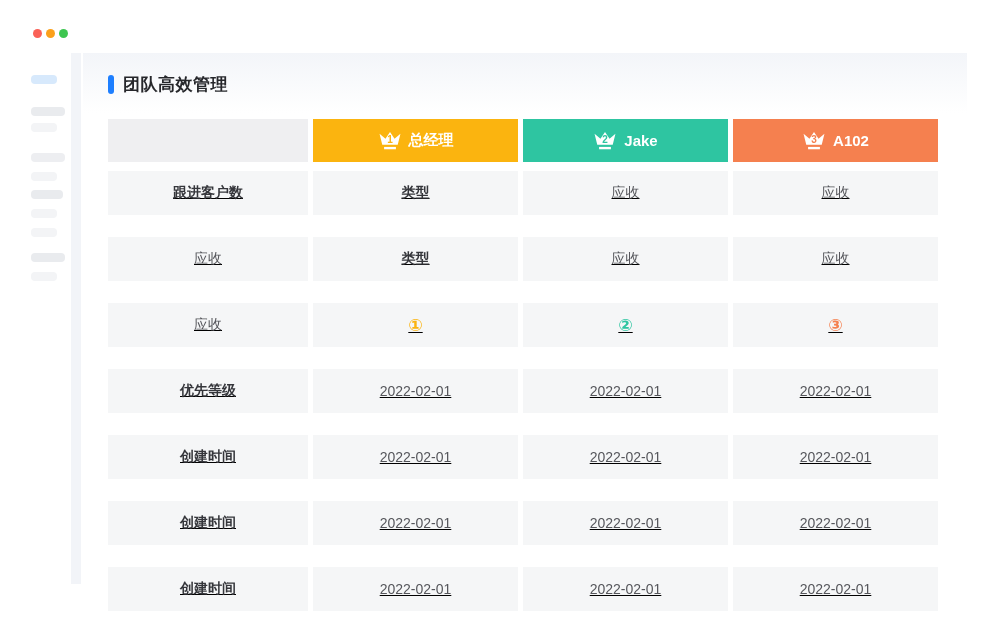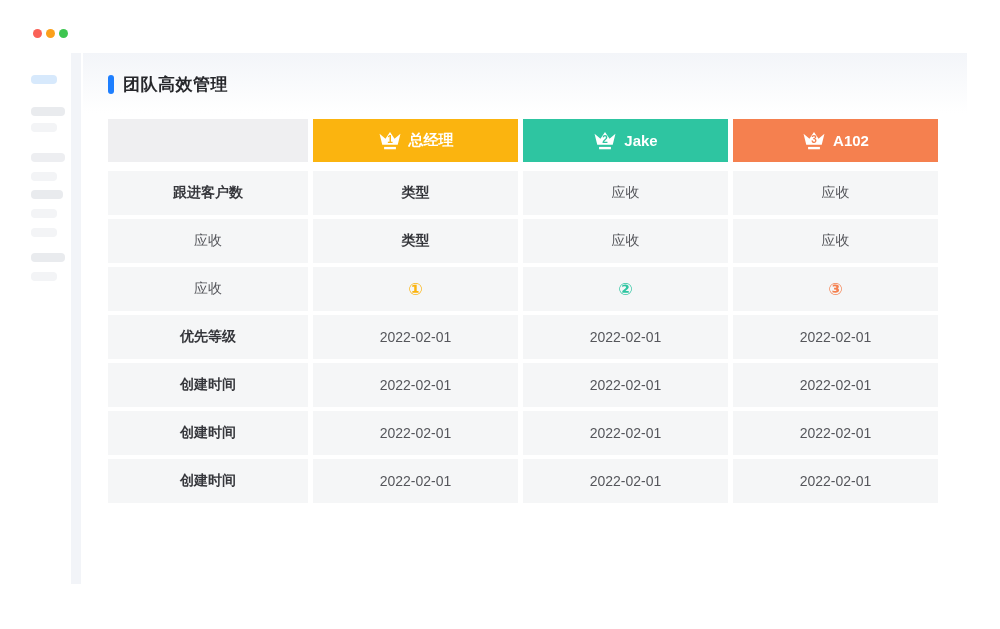--- a/index.html
+++ b/index.html
@@ -18,21 +18,21 @@
   .panel{
     position:absolute;left:83px;top:53px;width:884px;height:531px;
     background:linear-gradient(180deg,#F3F5F9 0px,#FFFFFF 60px);
   }
   .title-row{position:absolute;left:25px;top:20px;display:flex;align-items:center;gap:9px;justify-content:flex-end;}
   .accent{width:6px;height:19px;border-radius:3px;}
   .title{font-size:17px;font-weight:bold;color:#26272B;letter-spacing:.5px;}
   
   .tbl{position:absolute;left:25px;top:66px;width:830px;}
   .tbl-header{display:grid;grid-template-columns:200px 205px 205px 205px;column-gap:5px;margin-bottom:9px;}
-  .tbl-body{display:grid;grid-template-columns:200px 205px 205px 205px;gap:4px 5px;}
+  .tbl-body{display:grid;grid-template-columns:200px 205px 205px 205px;gap:22px 5px;text-decoration:underline;}
   .hcell{height:43px;display:flex;align-items:center;justify-content:center;}
   .hcell.empty{background:#EFEFF1;}
   .badge{color:#ffffff;font-size:15px;font-weight:bold;gap:7px;}
   .badge .crown{display:inline-flex;}
   .cell{height:44px;display:flex;align-items:center;justify-content:center;background:#F5F6F7;font-size:14px;color:#55565B;}
   .cell.label{font-weight:bold;color:#35363B;}
   .cell .prio{font-size:17px;font-weight:bold;}
 </style>
 </head>
 <body>

